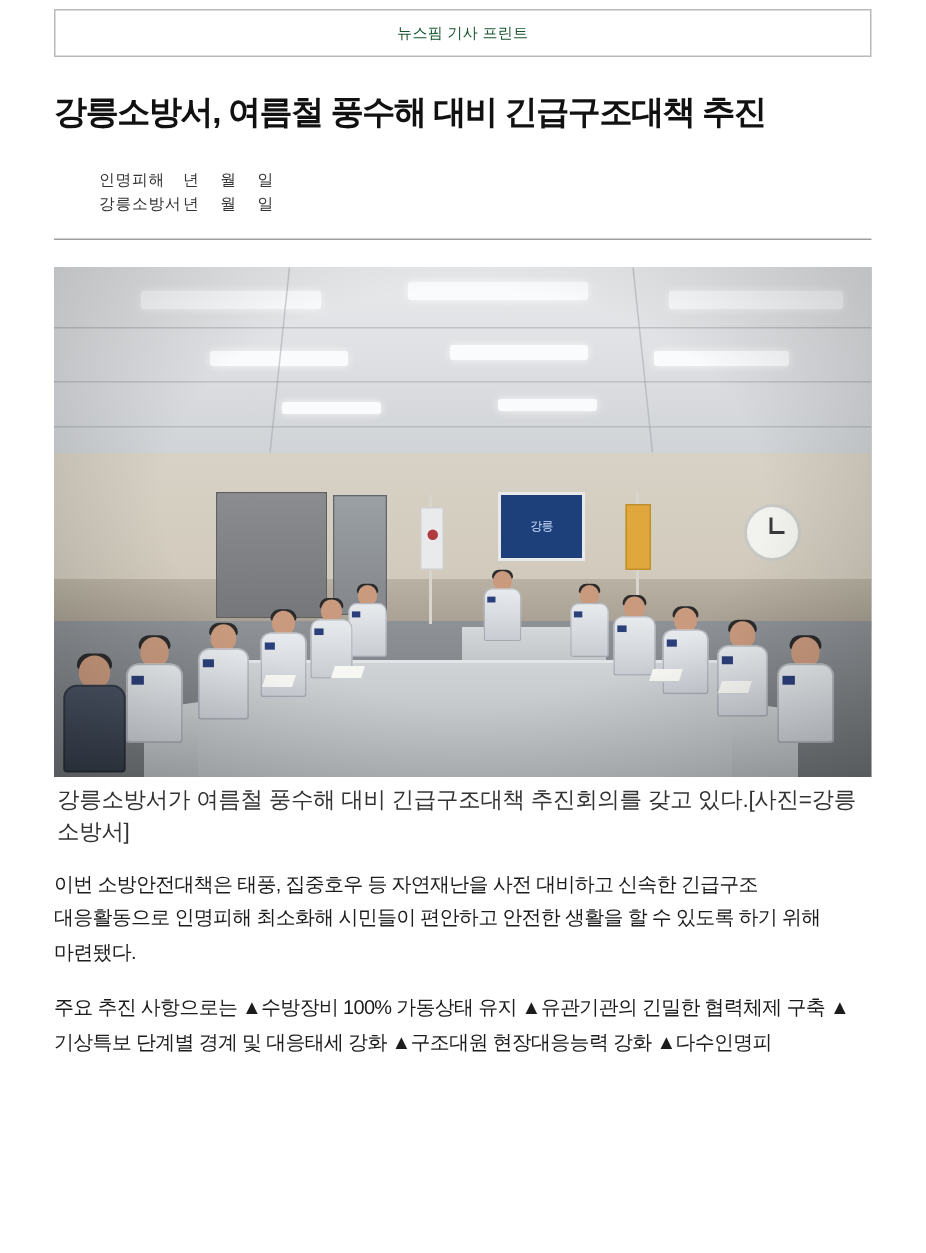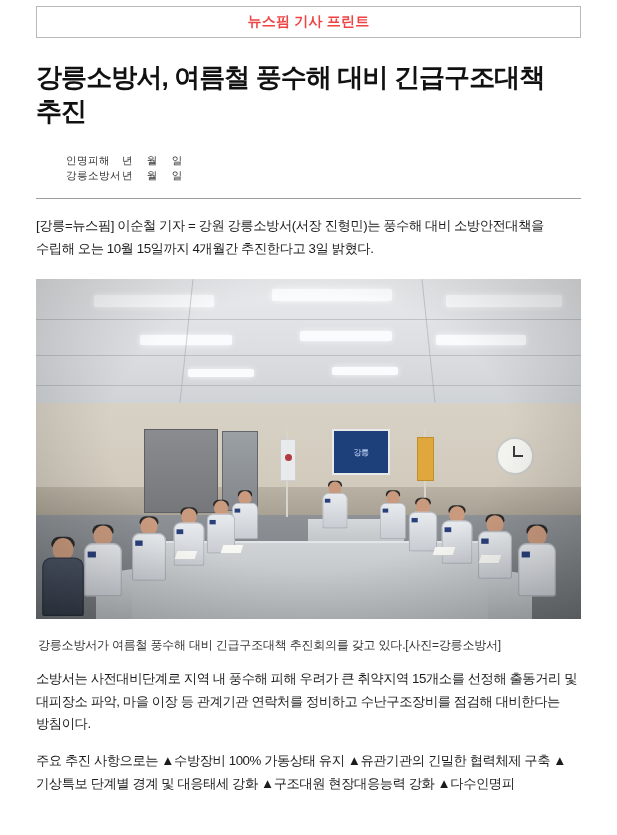--- a/index.html
+++ b/index.html
@@ -27,34 +27,34 @@
     width: 545px;
     height: 32px;
     border: 1px solid #b9b9b9;
     display: flex;
     align-items: center;
     justify-content: center;
     box-sizing: border-box;
     background: #fff;
   }
   .print-header .ph-text {
-    font-size: 14px;
-    color: #ef4444;
+    font-size: 10px;
+    color: #14532d;
     letter-spacing: 0.2px;
-    font-weight: 700;
+    font-weight: 400;
   }
   
   .article {
     width: 545px;
     margin: 0 auto;
     padding-top: 14px;
     box-sizing: border-box;
   }
   .headline {
-    font-size: 26px;
+    font-size: 22px;
     line-height: 1.32;
     font-weight: 700;
     color: #111;
     letter-spacing: -0.9px;
     margin: 8px 0 0 0;
     word-break: keep-all;
   }
   
   .meta {
     margin-top: 24px;
@@ -101,22 +101,22 @@
     width: 545px;
   }
   .photo-frame {
     position: relative;
     width: 545px;
     height: 340px;
     overflow: hidden;
     background: #8d8f92;
   }
   .photo-caption {
-    margin-top: 18px;
-    font-size: 12px;
+    margin-top: 5px;
+    font-size: 15px;
     color: #333;
     letter-spacing: -0.2px;
     line-height: 1.4;
     padding-left: 2px;
   }
 
   
   .ph-ceiling {
     position: absolute; left: 0; top: 0; width: 100%; height: 128px;
     background: linear-gradient(#e9eaec, #dcdee1 55%, #cfd2d6);
@@ -275,21 +275,20 @@
           <span>월</span>
           <span>일</span>
         </span>
       </div>
     </div>
 
     <hr class="rule">
 
     <div class="body-text">
 
-      <p class="first">[강릉=뉴스핌] 이순철 기자 = 강원 강릉소방서(서장 진형민)는 풍수해 대비 소방안전대책을 수립해 오는 10월 15일까지 4개월간 추진한다고 3일 밝혔다.</p>
 
       <figure class="photo">
         <div class="photo-frame">
 
           <div class="ph-ceiling">
             <div class="tile" style="left:58px;  top:16px;  width:120px; height:12px;"></div>
             <div class="tile" style="left:236px; top:10px;  width:120px; height:12px;"></div>
             <div class="tile" style="left:410px; top:16px;  width:116px; height:12px;"></div>
             <div class="tile" style="left:104px; top:56px;  width:92px;  height:10px;"></div>
             <div class="tile" style="left:264px; top:52px;  width:92px;  height:10px;"></div>
@@ -405,18 +404,18 @@
           <div class="paper" style="left:140px; top:272px;"></div>
           <div class="paper" style="left:186px; top:266px;"></div>
           <div class="paper" style="left:398px; top:268px;"></div>
           <div class="paper" style="left:444px; top:276px;"></div>
 
           <div class="ph-vignette"></div>
         </div>
         <figcaption class="photo-caption">강릉소방서가 여름철 풍수해 대비 긴급구조대책 추진회의를 갖고 있다.[사진=강릉소방서]</figcaption>
       </figure>
 
-      <p>소방서는 사전대비단계로 지역 내 풍수해 피해 우려가 큰 취약지역 15개소를 선정해 출동거리 및 대피장소 파악, 마을 이장 등 관계기관 연락처를 정비하고 수난구조장비를 점검해 대비한다는 방침이다.</p>
+      <p>이번 소방안전대책은 태풍, 집중호우 등 자연재난을 사전 대비하고 신속한 긴급구조 대응활동으로 인명피해 최소화해 시민들이 편안하고 안전한 생활을 할 수 있도록 하기 위해 마련됐다.</p>
       <p>주요 추진 사항으로는 ▲수방장비 100% 가동상태 유지 ▲유관기관의 긴밀한 협력체제 구축 ▲기상특보 단계별 경계 및 대응태세 강화 ▲구조대원 현장대응능력 강화 ▲다수인명피</p>
 
     </div>
   </div>
 </div>
 
 </body></html>

